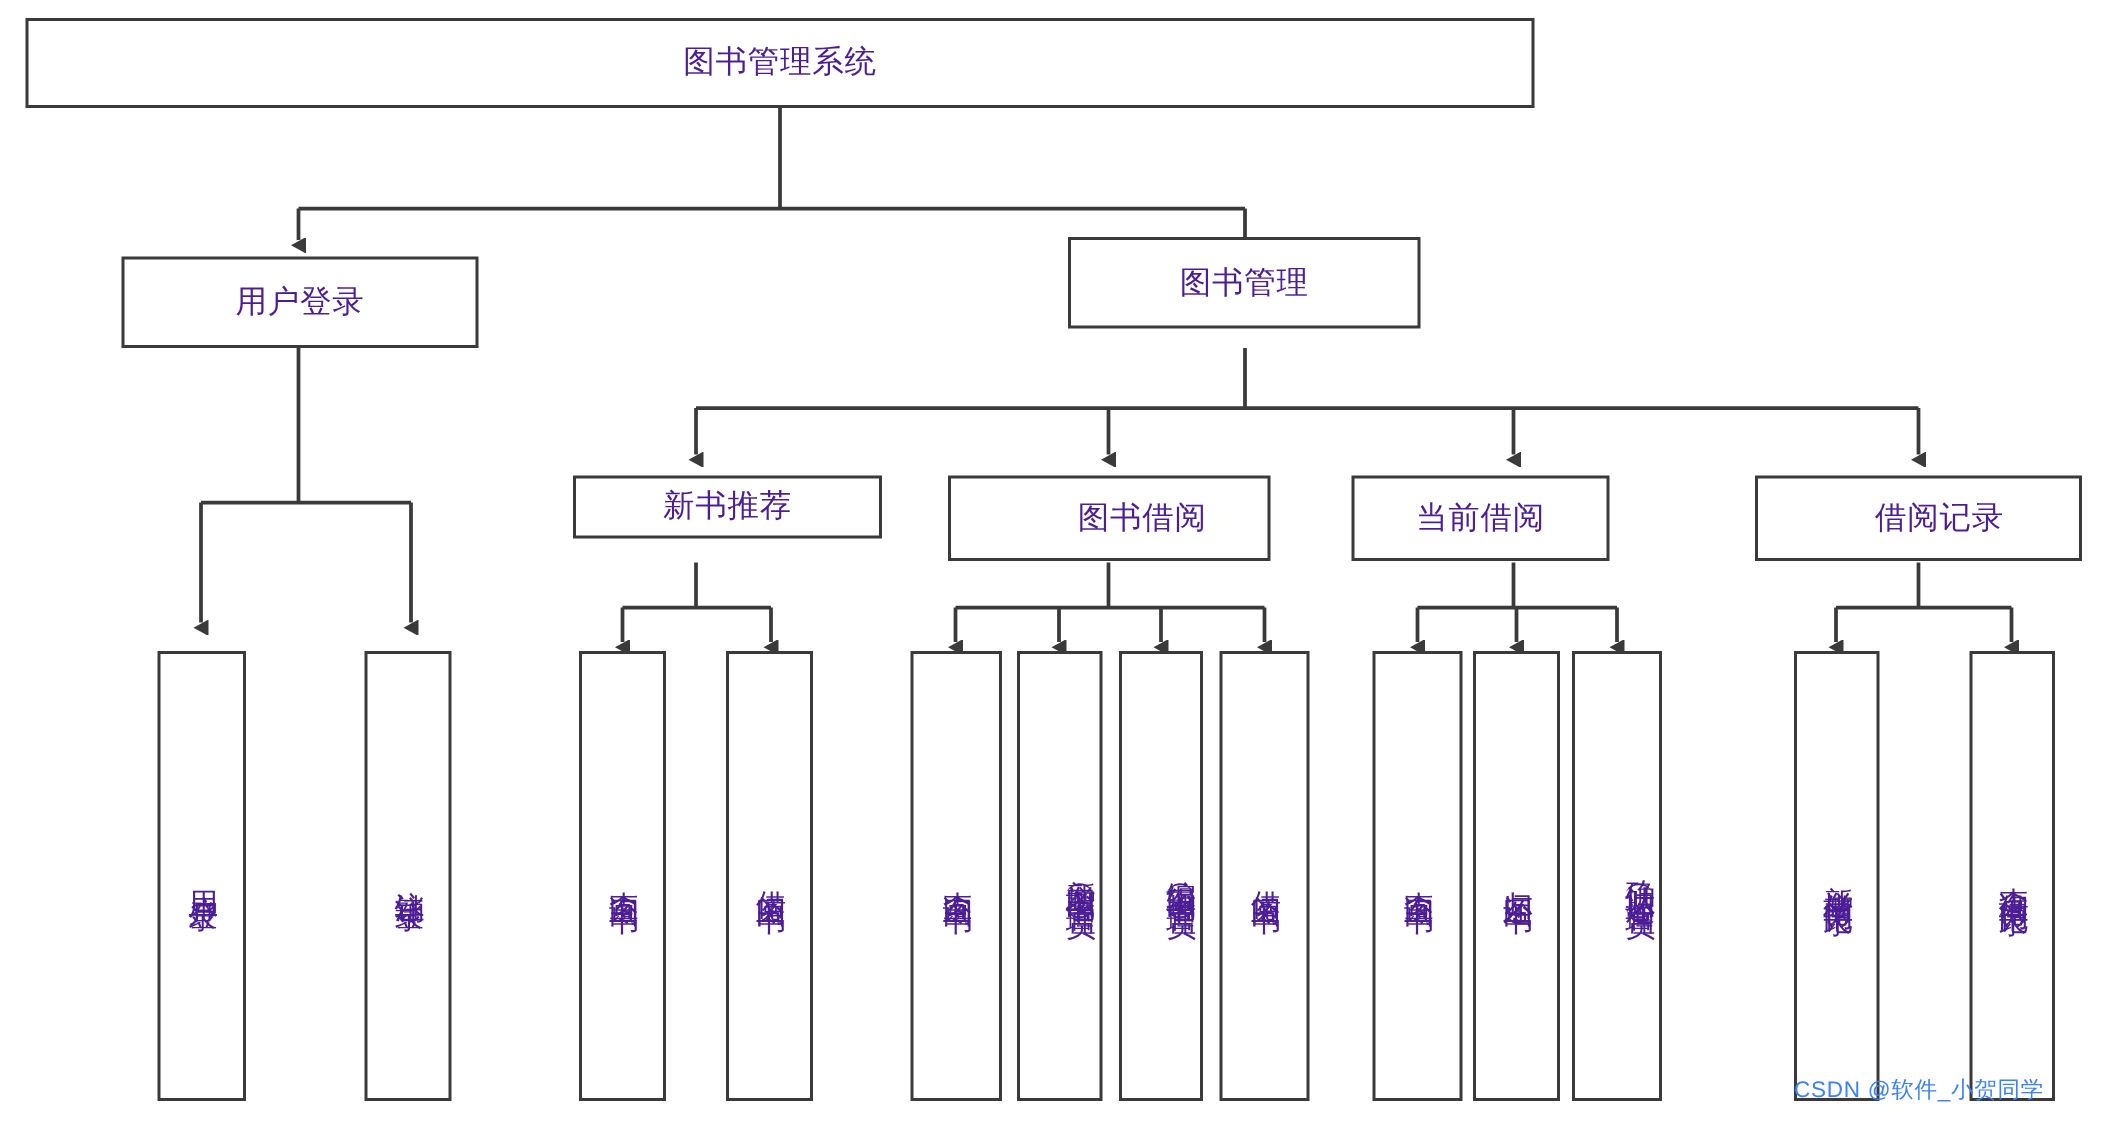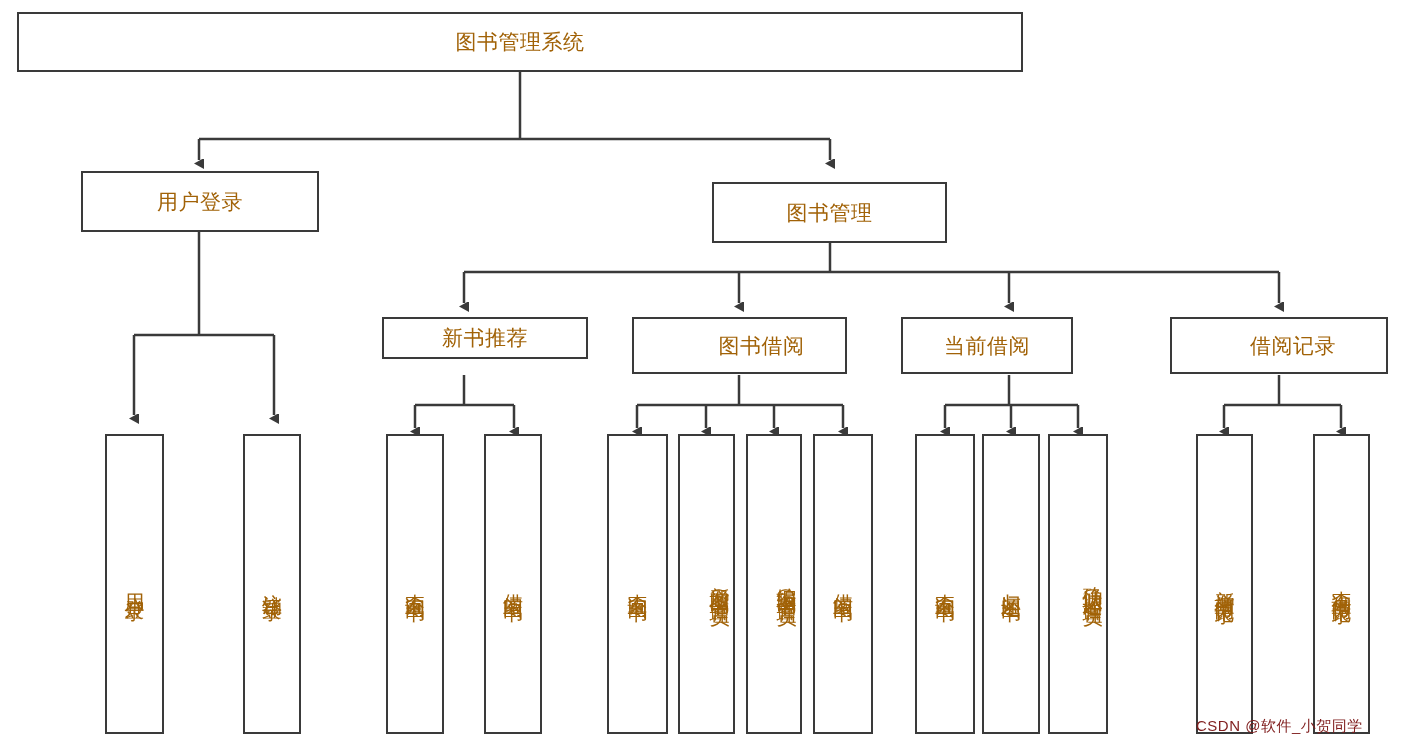--- a/index.html
+++ b/index.html
@@ -26,21 +26,21 @@
     pointer-events: none;
   }
   .node {
     position: absolute;
     box-sizing: border-box;
     border: 2.5px solid #3a3a3a;
     background: #ffffff;
     display: flex;
     align-items: center;
     justify-content: center;
-    color: #a16207;
+    color: #4c1d95;
   }
   .node-h {
     font-size: 21px;
     line-height: 1.1;
     white-space: nowrap;
     letter-spacing: 0.5px;
   }
   .node-v {
     writing-mode: vertical-rl;
     text-orientation: upright;
@@ -51,21 +51,21 @@
     padding-bottom: 6px;
     align-items: flex-start;
     justify-content: center;
   }
   .node-v.vcenter {
     align-items: center;
   }
   .watermark {
     position: absolute;
     font-size: 15px;
-    color: #7f1d1d;
+    color: #3b82f6;
     white-space: nowrap;
     letter-spacing: 0.5px;
   }
 </style>
 </head>
 <body>
 
 <div id="canvas">
 
   <svg id="edges" viewBox="0 0 1405 747" xmlns="http://www.w3.org/2000/svg">
@@ -121,21 +121,21 @@
     </g>
   </svg>
 
   <div class="node node-h" style="left:17px; top:12px; width:1006px; height:60px;">
     <span>图书管理系统</span>
   </div>
 
   <div class="node node-h" style="left:81px; top:171px; width:238px; height:61px;">
     <span>用户登录</span>
   </div>
-  <div class="node node-h" style="left:712px; top:182px; width:235px; height:61px;align-items:center;">
+  <div class="node node-h" style="left:712px; top:158px; width:235px; height:61px;align-items:center;">
     <span>图书管理</span>
   </div>
 
   <div class="node node-h" style="left:382px; top:317px; width:206px; height:42px;">
     <span>新书推荐</span>
   </div>
   <div class="node node-h" style="left:632px; top:317px; width:215px; height:57px;padding-left:44px;">
     <span>图书借阅</span>
   </div>
   <div class="node node-h" style="left:901px; top:317px; width:172px; height:57px;">

